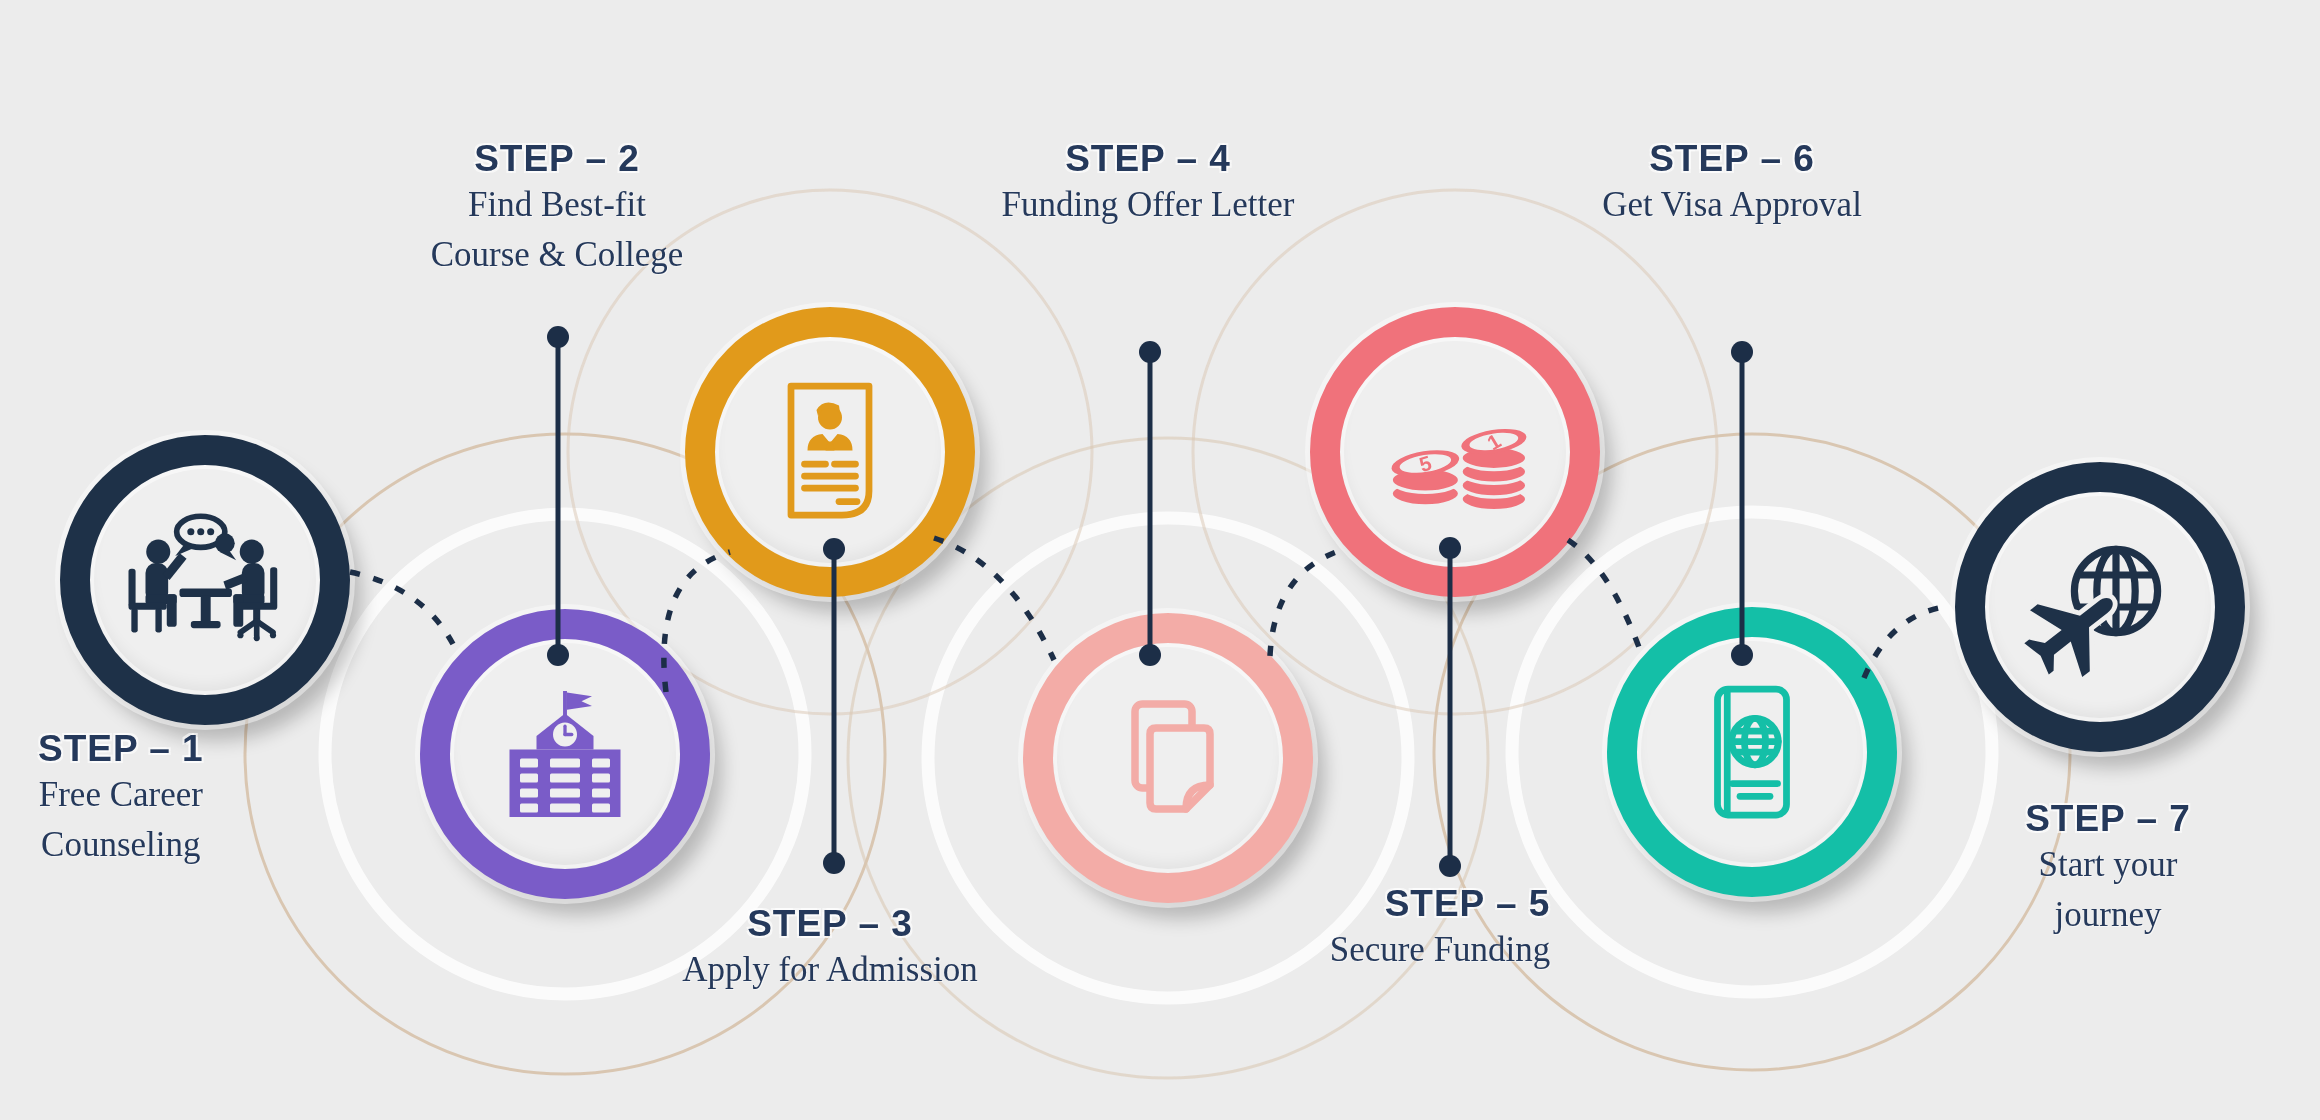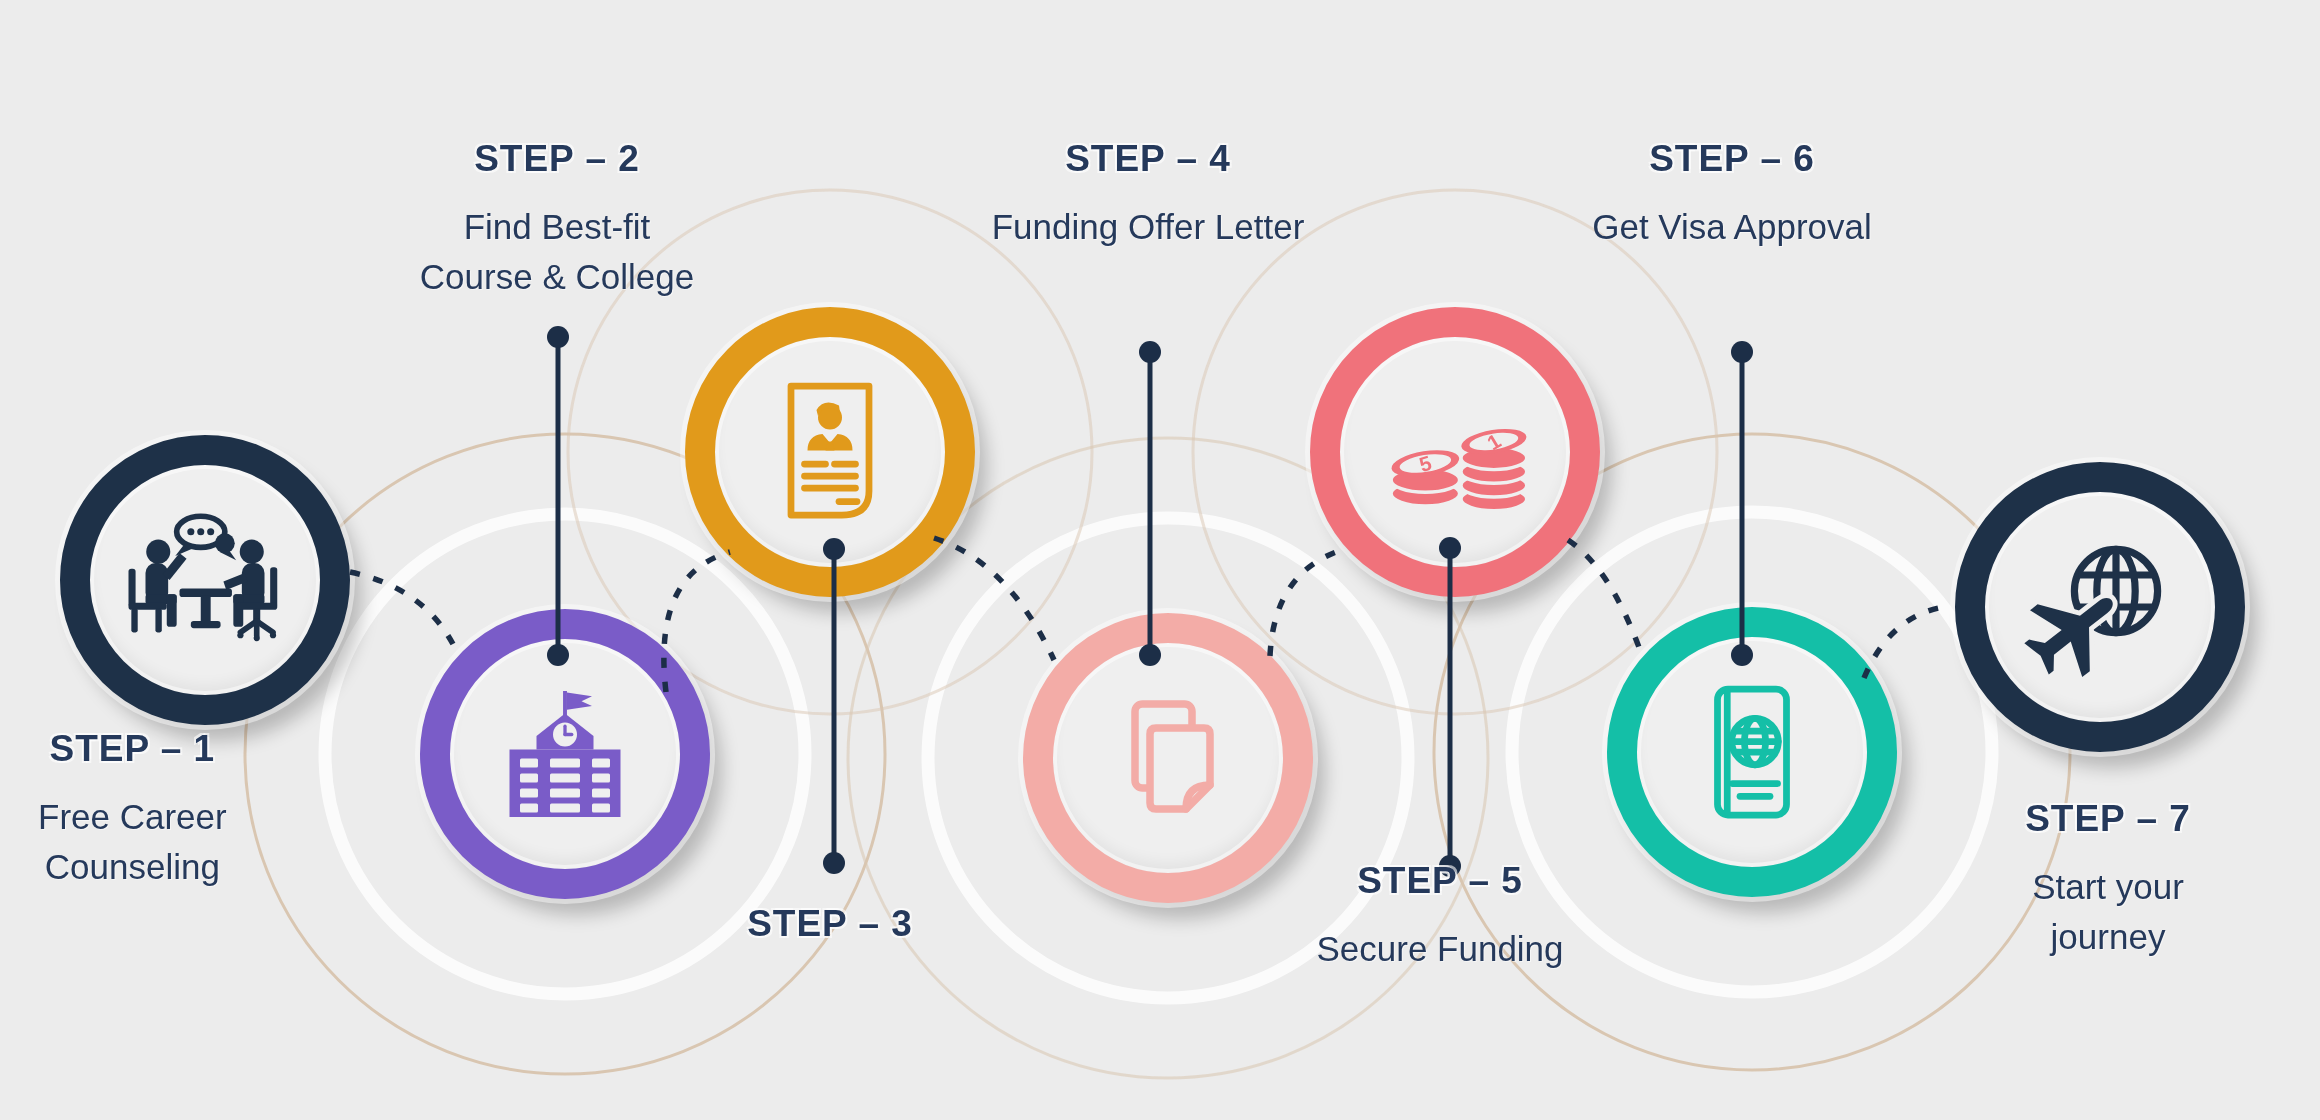--- a/index.html
+++ b/index.html
@@ -26,22 +26,23 @@
                inset 0 0 0 4px rgba(255,255,255,.5), inset 0 -10px 14px rgba(0,0,0,.05);
   }
   .ring svg{display:block;}
   .label{position:absolute;z-index:4;color:var(--text,#25395B);}
   .label .title{
     font-size:37px;font-weight:700;letter-spacing:1px;white-space:nowrap;
     text-shadow:2px 2px 0 rgba(255,255,255,.6),-2px 2px 0 rgba(255,255,255,.6),
                 2px -2px 0 rgba(255,255,255,.6),-2px -2px 0 rgba(255,255,255,.6);
   }
   .label .subtitle{
-    margin-top:22px;font-size:35px;font-weight:500;line-height:1.42;
+    margin-top:0;font-size:35px;font-weight:500;line-height:1.42;
     text-shadow:1px 1px 0 rgba(255,255,255,.5);
+    font-family:Liberation Serif, serif;
   }
   .label .subtitle span{display:block;}
   .label.center{text-align:center;transform:translateX(-50%);}
   .label.left{text-align:left;}
 </style>
 </head>
 <body>
 
 <div class="stage">
 
@@ -251,30 +252,33 @@
   <div class="label center" style="left:557px;top:138px;">
     <div class="title">STEP – 2</div>
     <div class="subtitle">
       <span>Find Best-fit</span>
       <span>Course &amp; College</span>
     </div>
   </div>
 
   <div class="label center" style="left:830px;top:903px;">
     <div class="title">STEP – 3</div>
+    <div class="subtitle">
+      <span>Apply for Admission</span>
+    </div>
   </div>
 
   <div class="label center" style="left:1148px;top:138px;">
     <div class="title">STEP – 4</div>
     <div class="subtitle">
       <span>Funding Offer Letter</span>
     </div>
   </div>
 
-  <div class="label center" style="left:1440px;top:860px;">
+  <div class="label center" style="left:1440px;top:883px;text-align:right;">
     <div class="title">STEP – 5</div>
     <div class="subtitle">
       <span>Secure Funding</span>
     </div>
   </div>
 
   <div class="label center" style="left:1732px;top:138px;">
     <div class="title">STEP – 6</div>
     <div class="subtitle">
       <span>Get Visa Approval</span>

